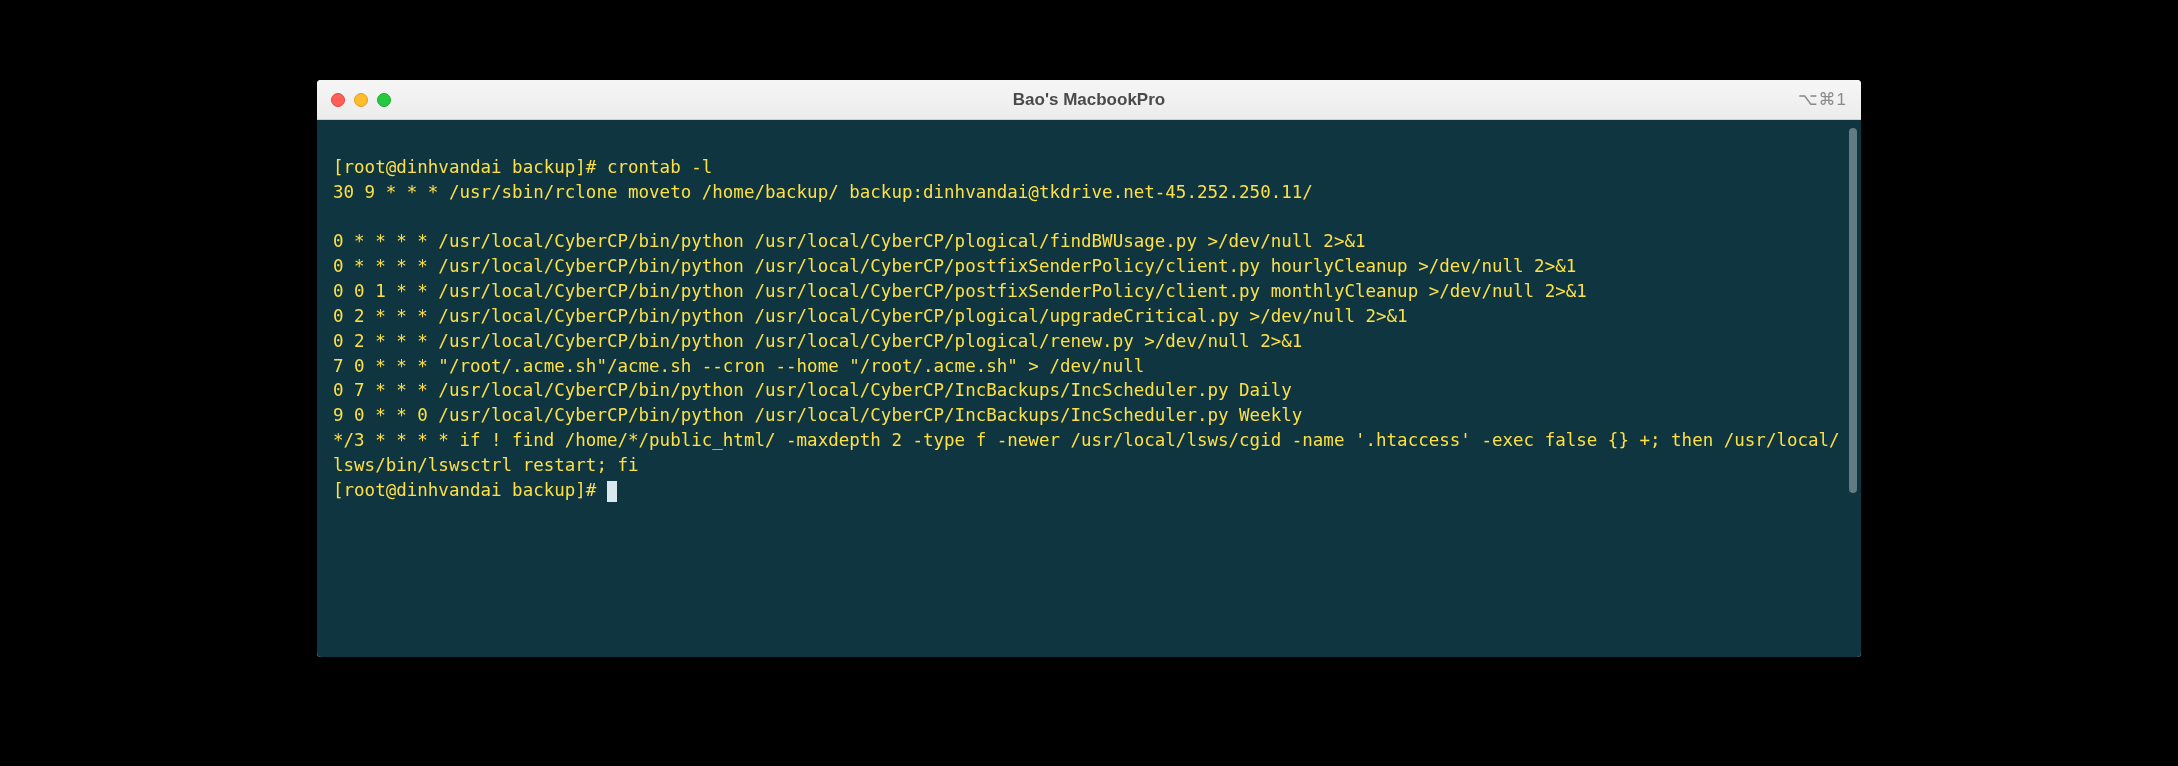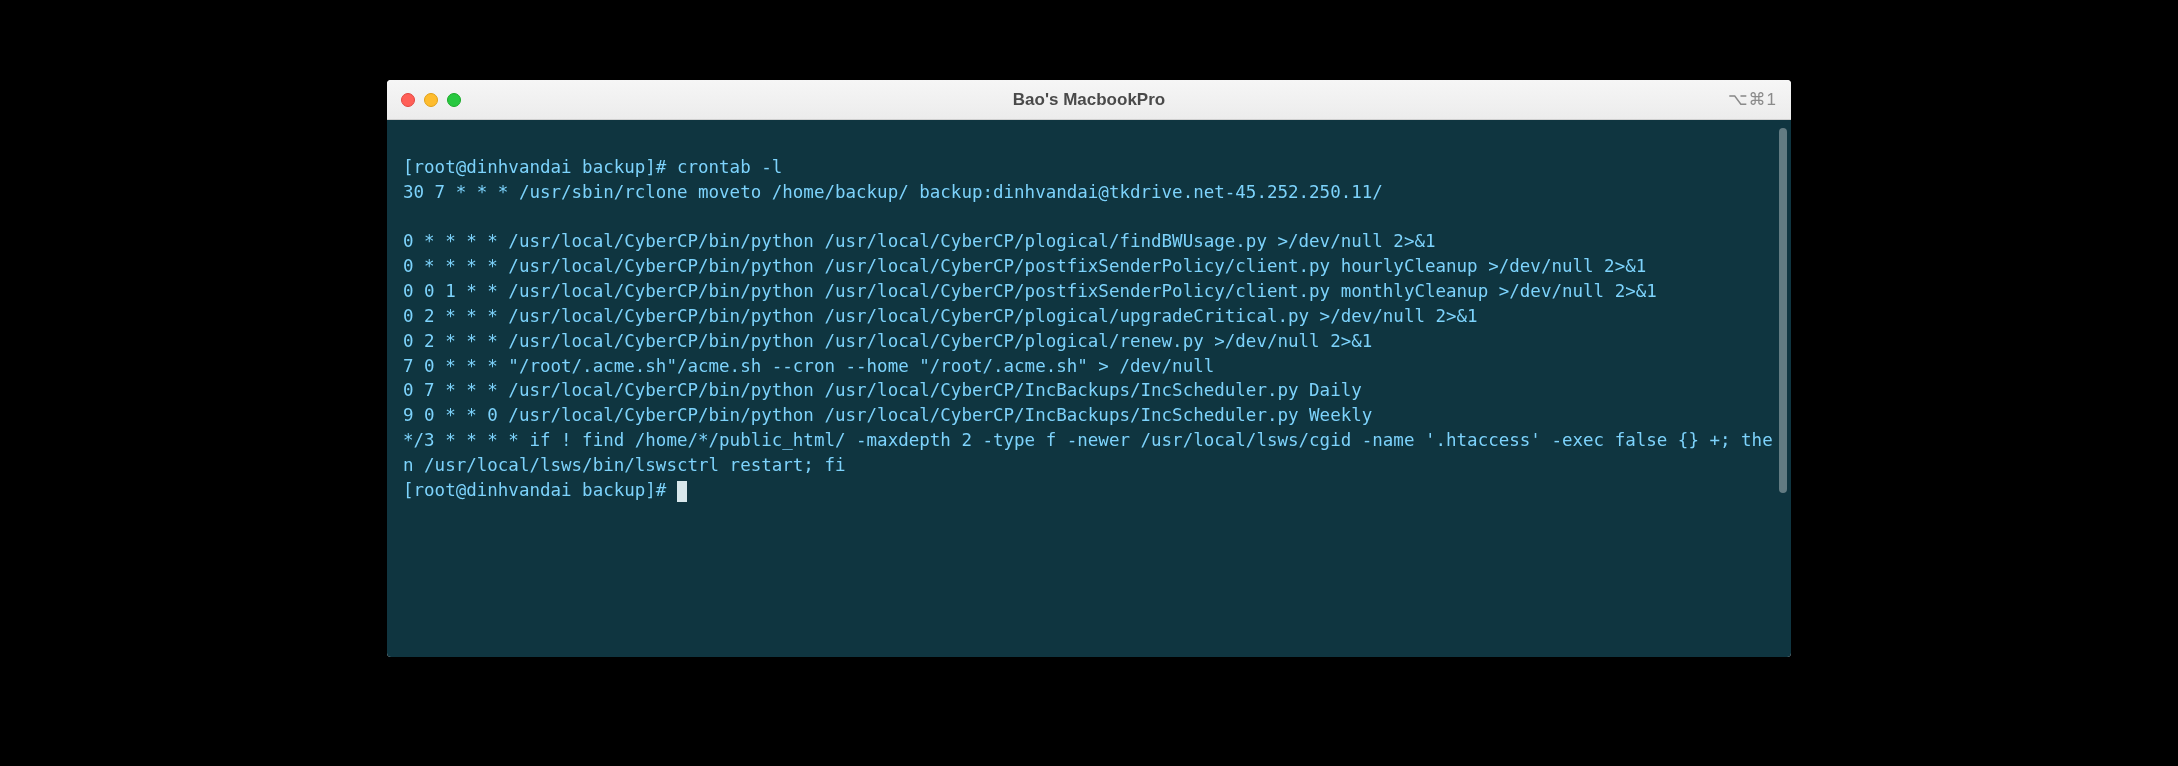--- a/index.html
+++ b/index.html
@@ -13,21 +13,21 @@
       width: 2178px;
       height: 766px;
       display: flex;
       align-items: flex-start;
       justify-content: center;
       padding-top: 80px;
       font-family: "SF Mono", Menlo, Monaco, Consolas, monospace;
     }
     
     .terminal-window {
-      width: 1404px;
+      width: 1544px;
       border-radius: 4px;
       overflow: hidden;
       box-shadow: 0 20px 60px rgba(0,0,0,0.5);
       background: #fff;
     }
     
     .title-bar {
       height: 40px;
       background: linear-gradient(to bottom, #f6f6f6, #ececec);
       display: flex;
@@ -68,21 +68,21 @@
       font-size: 17px;
       color: #8a8a8a;
       letter-spacing: 1px;
     }
     
     .terminal-body {
       background: #0f3540;
       padding: 10px 16px 80px 16px;
       font-size: 17.5px;
       line-height: 1.42;
-      color: #7dd3fc;
+      color: #fde047;
       white-space: pre-wrap;
       word-break: break-all;
       position: relative;
       min-height: 420px;
     }
     
     .scrollbar-track {
       position: absolute;
       right: 4px;
       top: 8px;
@@ -126,21 +126,21 @@
     <div class="traffic-lights">
       <div class="light red"></div>
       <div class="light yellow"></div>
       <div class="light green"></div>
     </div>
     <div class="window-title">Bao's MacbookPro</div>
     <div class="shortcut-hint">⌥⌘1</div>
   </div>
 
   <div class="terminal-body">
-<span class="prompt-line"><span>[root@dinhvandai backup]# </span><span>crontab -l</span></span><span>30 7 * * * /usr/sbin/rclone moveto /home/backup/ backup:dinhvandai@tkdrive.net-45.252.250.11/</span>
+<span class="prompt-line"><span>[root@dinhvandai backup]# </span><span>crontab -l</span></span><span>30 9 * * * /usr/sbin/rclone moveto /home/backup/ backup:dinhvandai@tkdrive.net-45.252.250.11/</span>
 <div class="blank-line"></div><span>0 * * * * /usr/local/CyberCP/bin/python /usr/local/CyberCP/plogical/findBWUsage.py &gt;/dev/null 2&gt;&amp;1</span>
 <span>0 * * * * /usr/local/CyberCP/bin/python /usr/local/CyberCP/postfixSenderPolicy/client.py hourlyCleanup &gt;/dev/null 2&gt;&amp;1</span>
 <span>0 0 1 * * /usr/local/CyberCP/bin/python /usr/local/CyberCP/postfixSenderPolicy/client.py monthlyCleanup &gt;/dev/null 2&gt;&amp;1</span>
 <span>0 2 * * * /usr/local/CyberCP/bin/python /usr/local/CyberCP/plogical/upgradeCritical.py &gt;/dev/null 2&gt;&amp;1</span>
 <span>0 2 * * * /usr/local/CyberCP/bin/python /usr/local/CyberCP/plogical/renew.py &gt;/dev/null 2&gt;&amp;1</span>
 <span>7 0 * * * "/root/.acme.sh"/acme.sh --cron --home "/root/.acme.sh" &gt; /dev/null</span>
 <span>0 7 * * * /usr/local/CyberCP/bin/python /usr/local/CyberCP/IncBackups/IncScheduler.py Daily</span>
 <span>9 0 * * 0 /usr/local/CyberCP/bin/python /usr/local/CyberCP/IncBackups/IncScheduler.py Weekly</span>
 <span>*/3 * * * * if ! find /home/*/public_html/ -maxdepth 2 -type f -newer /usr/local/lsws/cgid -name '.htaccess' -exec false {} +; then /usr/local/lsws/bin/lswsctrl restart; fi</span>
 <span class="prompt-line"><span>[root@dinhvandai backup]# </span><span class="cursor"></span></span>

